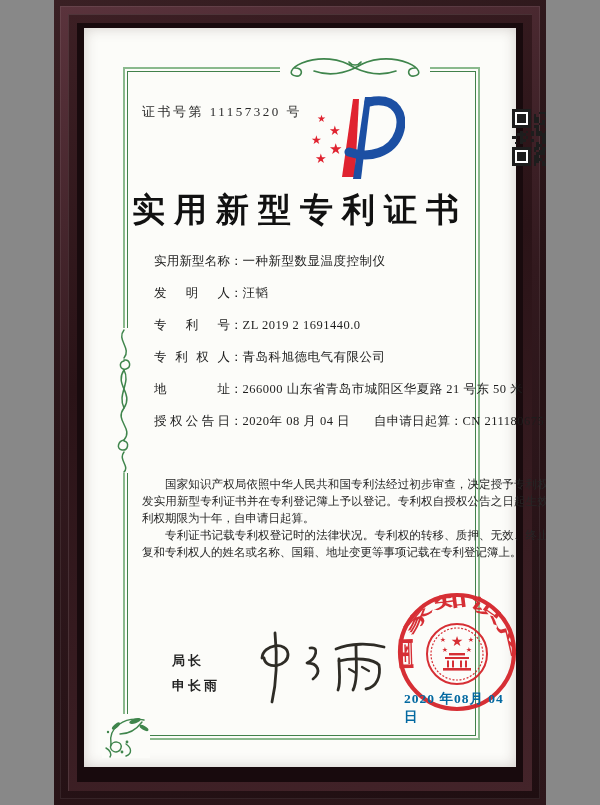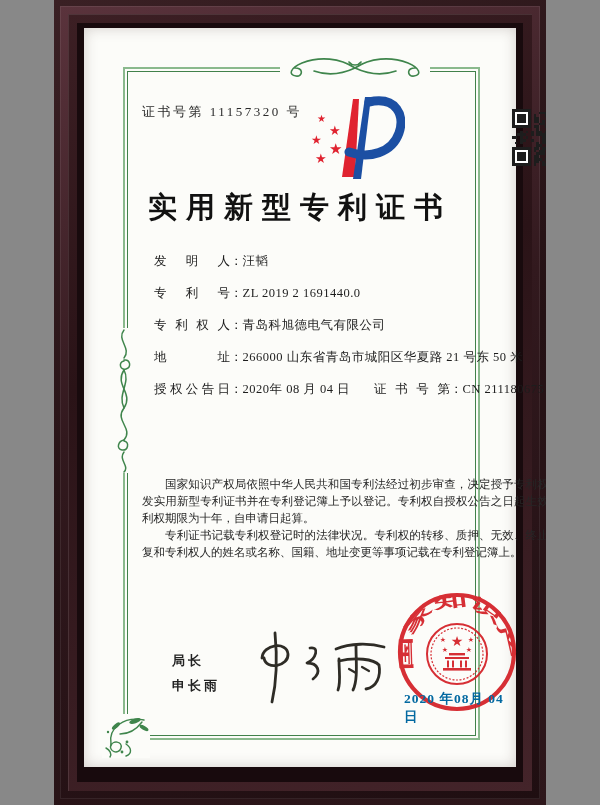--- a/index.html
+++ b/index.html
@@ -18,21 +18,21 @@
   .bg-outer{position:absolute;left:39px;top:39px;right:36px;bottom:27px;border:2px solid #8ab98d;}
   .bg-inner{position:absolute;inset:2px;border:1.5px solid #41814b;}
   
   .orn{position:absolute;background:#fcfcf9;display:flex;align-items:center;justify-content:center;}
   .orn svg{display:block;}
   
   .cert-no{position:absolute;left:58px;top:75px;font-size:13px;letter-spacing:2.5px;color:#2b2b2b;}
   .logo{position:absolute;left:225px;top:68px;width:96px;height:84px;}
   .logo .star{position:absolute;color:#e02330;line-height:1;}
   .qr{position:absolute;left:428px;top:81px;width:57px;height:57px;}
-  .title{position:absolute;left:0;right:0;top:160px;text-align:center;font-size:29px;
+  .title{position:absolute;left:0;right:0;top:160px;text-align:center;font-size:33px;
          font-weight:600;letter-spacing:9px;color:#111;}
   
   .fields{position:absolute;left:70px;top:225px;right:50px;font-size:12.5px;color:#1d1d1d;font-weight:500;}
   .field-row{height:32px;white-space:nowrap;}
   .flabel{display:inline-block;width:76px;text-align:justify;text-align-last:justify;}
   .fvalue{letter-spacing:.5px;}
   .pair2{margin-left:24px;}
   
   .body-text{position:absolute;left:58px;top:448px;width:430px;font-size:11.5px;line-height:17px;
              color:#262626;text-align:justify;font-family:Liberation Serif, serif;}
@@ -268,33 +268,36 @@
           <rect x="0" y="14" width="7" height="7" fill="#1d1d1d"></rect>
           <rect x="1" y="15" width="5" height="5" fill="#fff"></rect>
           <rect x="2" y="16" width="3" height="3" fill="#1d1d1d"></rect>
         </svg>
     </div>
 
     <div class="title">实用新型专利证书</div>
 
     <div class="fields">
       <div class="field-row">
+        <span class="flabel">实用新型名称</span><span>：</span><span class="fvalue">一种新型数显温度控制仪</span>
+      </div>
+      <div class="field-row">
         <span class="flabel">发明人</span><span>：</span><span class="fvalue">汪韬</span>
       </div>
       <div class="field-row">
         <span class="flabel">专利号</span><span>：</span><span class="fvalue">ZL 2019 2 1691440.0</span>
       </div>
       <div class="field-row">
         <span class="flabel">专利权人</span><span>：</span><span class="fvalue">青岛科旭德电气有限公司</span>
       </div>
       <div class="field-row">
         <span class="flabel">地址</span><span>：</span><span class="fvalue">266000 山东省青岛市城阳区华夏路 21 号东 50 米</span>
       </div>
       <div class="field-row">
-        <span class="flabel">授权公告日</span><span>：</span><span class="fvalue">2020年 08 月 04 日</span><span class="pair2"><span class="flabel">证书号第</span><span>：</span><span class="fvalue">CN 211180675 U</span></span>
+        <span class="flabel">授权公告日</span><span>：</span><span class="fvalue">2020年 08 月 04 日</span><span class="pair2"><span class="flabel">自申请日起算</span><span>：</span><span class="fvalue">CN 211180675 U</span></span>
       </div>
     </div>
 
     <div class="body-text">
       <p>国家知识产权局依照中华人民共和国专利法经过初步审查，决定授予专利权，颁发实用新型专利证书并在专利登记簿上予以登记。专利权自授权公告之日起生效。专利权期限为十年，自申请日起算。</p>
       <p>专利证书记载专利权登记时的法律状况。专利权的转移、质押、无效、终止、恢复和专利权人的姓名或名称、国籍、地址变更等事项记载在专利登记簿上。</p>
     </div>
 
     <div class="director">
       <div>局长</div>

